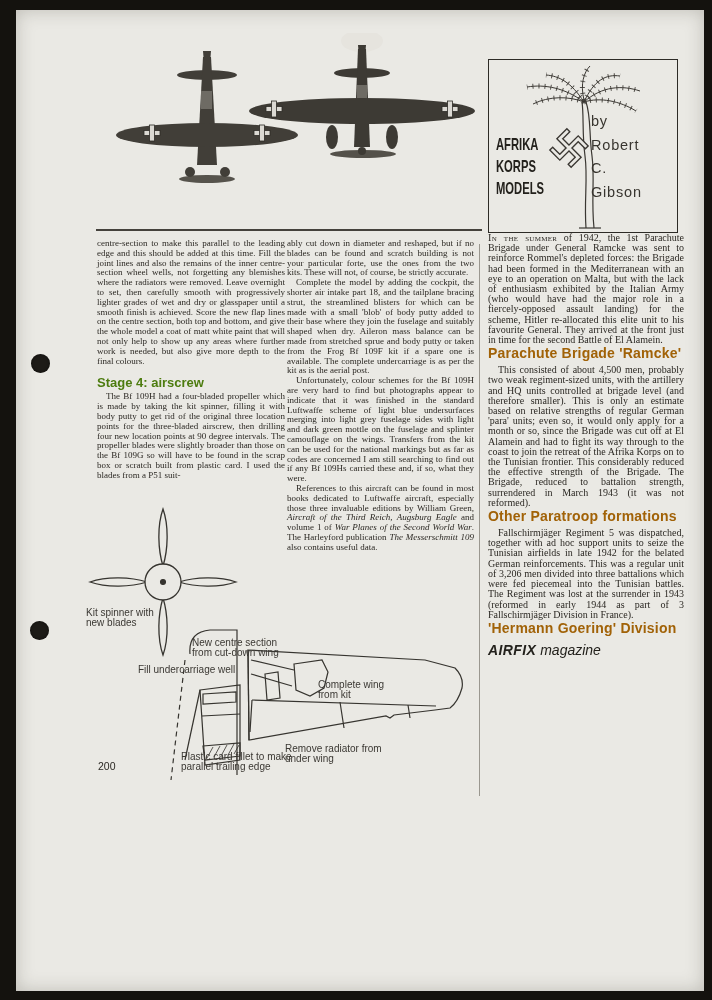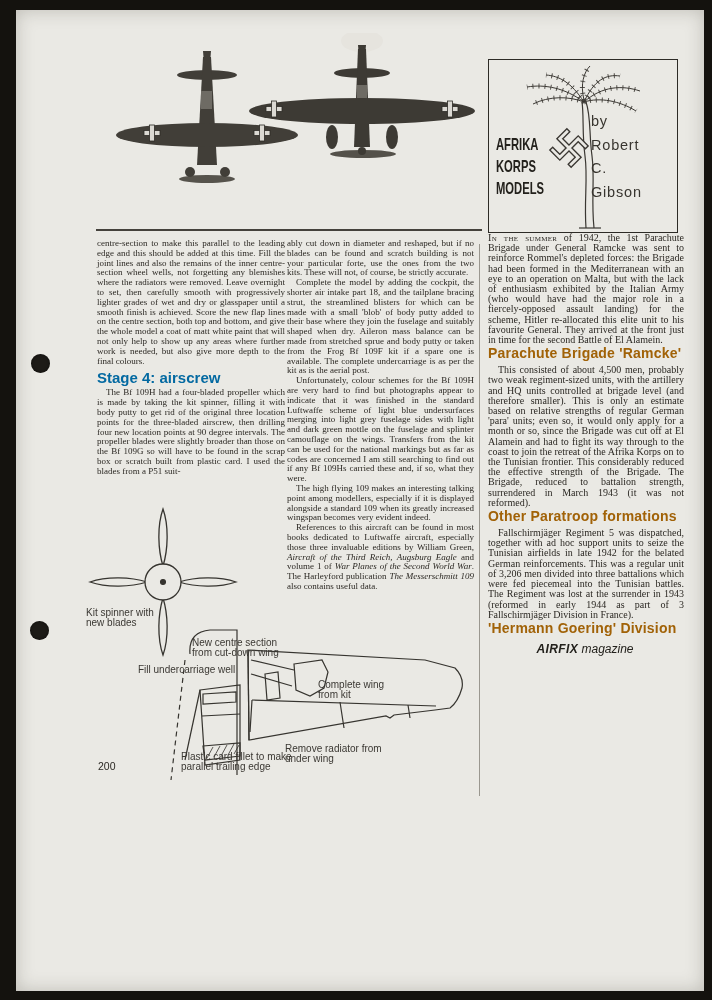--- a/index.html
+++ b/index.html
@@ -25,37 +25,37 @@
   .col-left{left:81px;top:229px;width:188px}
   .col-mid{left:271px;top:229px;width:187px}
   .col-right{left:472px;top:49px;width:196px}
 
   .body{font-size:9px;line-height:9.8px;text-align:justify;color:#2b2823}
   .body.indent{text-indent:9px}
   .rbody{font-size:10px;line-height:10.2px;text-align:justify;color:#2b2823}
   .rbody.indent{text-indent:10px}
   .sc{font-variant:small-caps;letter-spacing:.3px}
 
-  .h-stage{font-family:"Liberation Sans",sans-serif;font-weight:bold;font-size:15px;
-           color:#0369a1;margin:3px 0 2px}
+  .h-stage{font-family:"Liberation Sans",sans-serif;font-weight:bold;font-size:13px;
+           color:#4d7c0f;margin:9px 0 2px}
   .h-main{font-family:"Liberation Sans",sans-serif;font-weight:bold;font-size:15.5px;
           line-height:17px;color:#17150f;margin:8px 0 5px;letter-spacing:.2px}
   .h-sub{font-family:"Liberation Sans",sans-serif;font-weight:bold;font-size:14px;
          color:#a16207;margin:0 0 4px;letter-spacing:.2px}
 
   .logo-box{position:relative;width:190px;height:174px;border:1.4px solid #2d2b26;background:#eae9e4}
   .logo-box svg{position:absolute;left:0;top:0}
   .brand{position:absolute;left:7px;top:74px;font-family:"Liberation Sans",sans-serif;
          font-weight:bold;font-size:17px;line-height:22px;color:#23211c;
          transform:scaleX(.66);transform-origin:left top;letter-spacing:0;white-space:nowrap}
   .byline{position:absolute;left:102px;top:50px;font-family:"Liberation Sans",sans-serif;
           font-size:14.5px;line-height:23.5px;color:#38352f;letter-spacing:.8px}
 
-  .footer{margin-top:6px;text-align:center;padding-right:2px;
-          font-family:"Liberation Sans",sans-serif;font-size:12px;color:#23211c}
+  .footer{margin-top:6px;text-align:left;padding-right:2px;
+          font-family:"Liberation Sans",sans-serif;font-size:14px;color:#23211c}
   .footer .brandname{font-weight:bold;font-style:italic;letter-spacing:.4px}
   .footer .suffix{font-style:italic}
 
   .pageno{position:absolute;left:82px;top:750px;font-family:"Liberation Sans",sans-serif;
           font-size:10.5px;color:#2b2823}
 
   .diagram{position:absolute;left:60px;top:492px;width:410px;height:300px}
   .dlabel{position:absolute;font-family:"Liberation Sans",sans-serif;font-size:10px;
           line-height:9.5px;color:#3b3833}
   .dl-spinner{left:10px;top:106px;width:84px}
@@ -127,21 +127,20 @@
     <div class="col col-left">
       <p class="body">centre-section to make this parallel to the leading edge and this should be added at this time. Fill the joint lines and also the remains of the inner centre-section wheel wells, not forgetting any blemishes where the radiators were removed. Leave overnight to set, then carefully smooth with progressively lighter grades of wet and dry or glasspaper until a smooth finish is achieved. Score the new flap lines on the centre section, both top and bottom, and give the whole model a coat of matt white paint that will not only help to show up any areas where further work is needed, but also give more depth to the final colours.</p>
       <div class="h-stage">Stage 4: airscrew</div>
       <p class="body indent">The Bf 109H had a four-bladed propeller which is made by taking the kit spinner, filling it with body putty to get rid of the original three location points for the three-bladed airscrew, then drilling four new location points at 90 degree intervals. The propeller blades were slightly broader than those on the Bf 109G so will have to be found in the scrap box or scratch built from plastic card. I used the blades from a P51 suit-</p>
     </div>
 
     <div class="col col-mid">
       <p class="body">ably cut down in diameter and reshaped, but if no blades can be found and scratch building is not your particular forte, use the ones from the two kits. These will not, of course, be strictly accurate.</p>
       <p class="body indent">Complete the model by adding the cockpit, the shorter air intake part 18, and the tailplane bracing strut, the streamlined blisters for which can be made with a small 'blob' of body putty added to their base where they join the fuselage and suitably shaped when dry. Aileron mass balance can be made from stretched sprue and body putty or taken from the Frog Bf 109F kit if a spare one is available. The complete undercarriage is as per the kit as is the aerial post.</p>
       <p class="body indent">Unfortunately, colour schemes for the Bf 109H are very hard to find but photographs appear to indicate that it was finished in the standard Luftwaffe scheme of light blue undersurfaces merging into light grey fuselage sides with light and dark green mottle on the fuselage and splinter camouflage on the wings. Transfers from the kit can be used for the national markings but as far as codes are concerned I am still searching to find out if any Bf 109Hs carried these and, if so, what they were.</p>
-      <p class="body indent">The high flying 109 makes an interesting talking point among modellers, especially if it is displayed alongside a standard 109 when its greatly increased wingspan becomes very evident indeed.</p>
       <p class="body indent"><span>References to this aircraft can be found in most books dedicated to Luftwaffe aircraft, especially those three invaluable editions by William Green, </span><i>Aircraft of the Third Reich</i><span>, </span><i>Augsburg Eagle</i><span> and volume 1 of </span><i>War Planes of the Second World War</i><span>. The Harleyford publication </span><i>The Messerschmitt 109</i><span> also contains useful data.</span></p>
     </div>
 
     <div class="col col-right">
       <div class="logo-box">
         <svg width="188" height="171" viewBox="0 0 188 171">
           <g stroke="#3a3732" fill="none" stroke-width="1.2">
 
             <path d="M97,168 C95,140 99,118 96,96 C93,74 95,56 93,42"></path>
             <path d="M105,168 C102,140 106,118 103,96 C100,74 102,56 97,42"></path>

